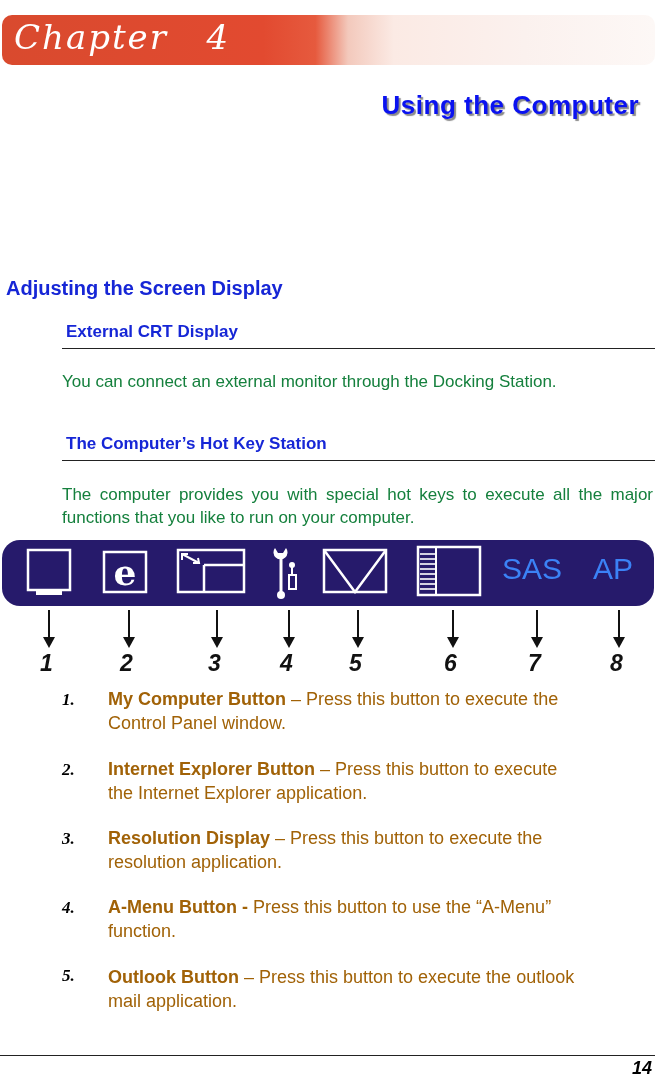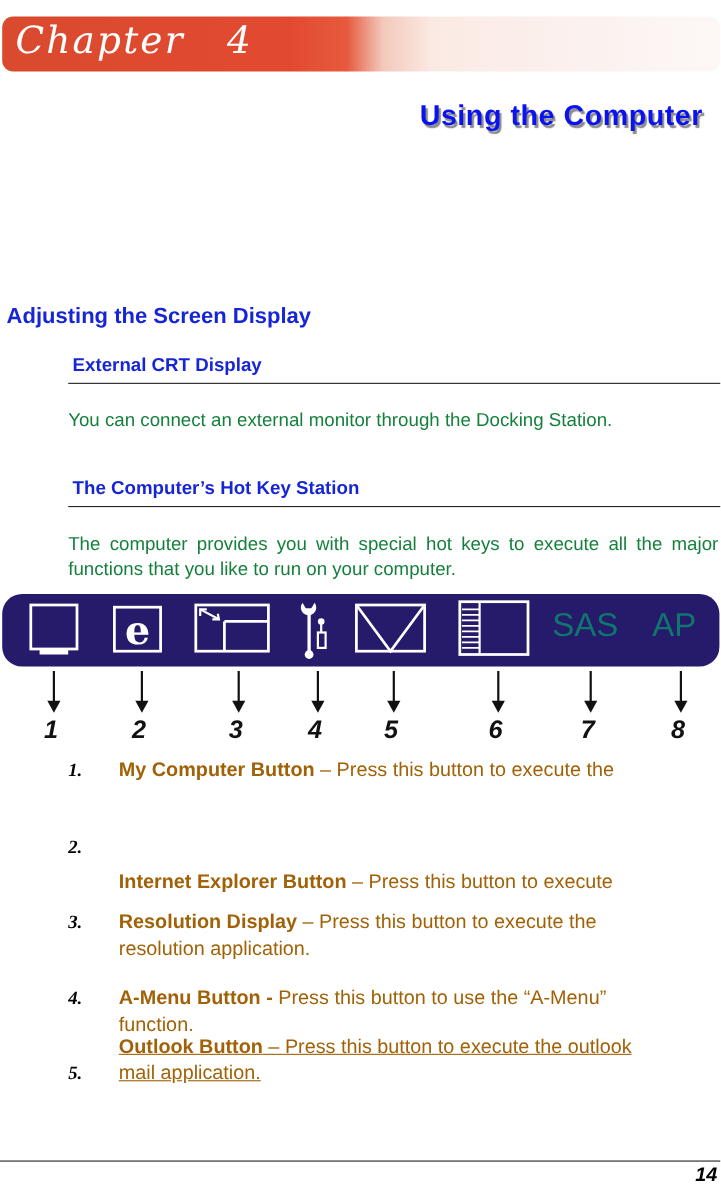--- a/index.html
+++ b/index.html
@@ -36,21 +36,21 @@
     left: 62px; width: 591px; font-size: 17px; line-height: 23px; color: #15803d;
   }
   .justify { text-align: justify; text-align-last: left; }
 
   
   .keybar {
     left: 2px; top: 540px; width: 652px; height: 66px; background: #261a6b; border-radius: 18px;
   }
   .key-icon { position: absolute; }
   .key-label {
-    position: absolute; color: #0f766e; font-size: 30px; font-family: "Liberation Sans", sans-serif; top: 552px;
+    position: absolute; color: #3b82f6; font-size: 30px; font-family: "Liberation Sans", sans-serif; top: 552px;
   }
   .arrow { position: absolute; width: 2px; background: #111; top: 610px; height: 28px; }
   .arrow::after {
     content: ""; position: absolute; left: -5px; bottom: -10px; border-left: 6px solid transparent;
     border-right: 6px solid transparent; border-top: 11px solid #111;
   }
   .num {
     position: absolute; top: 650px; font-size: 23px; font-weight: bold; font-style: italic; color: #111;
   }
 
@@ -151,39 +151,41 @@
 <div class="num" style="left:208px;">3</div>
 <div class="num" style="left:280px;">4</div>
 <div class="num" style="left:349px;">5</div>
 <div class="num" style="left:444px;">6</div>
 <div class="num" style="left:528px;">7</div>
 <div class="num" style="left:610px;">8</div>
 
 <div class="li-num" style="top:690px;">1.</div>
 <div class="li-text" style="top:687px;">
   <b>My Computer Button</b><span> – </span><span>Press this button to execute the</span><br>
+  <span>Control Panel window.</span>
 </div>
 
 <div class="li-num" style="top:760px;">2.</div>
-<div class="li-text" style="top:757px;margin-top:32px;">
+<div class="li-text" style="top:757px;">
   <b>Internet Explorer Button</b><span> – </span><span>Press this button to execute</span><br>
+  <span>the Internet Explorer application.</span>
 </div>
 
 <div class="li-num" style="top:829px;">3.</div>
 <div class="li-text" style="top:826px;">
   <b>Resolution Display</b><span> – </span><span>Press this button to execute the</span><br>
   <span>resolution application.</span>
 </div>
 
 <div class="li-num" style="top:898px;">4.</div>
 <div class="li-text" style="top:895px;">
   <b>A-Menu Button -</b><span> </span><span>Press this button to use the “A-Menu”</span><br>
   <span>function.</span>
 </div>
 
 <div class="li-num" style="top:966px;">5.</div>
-<div class="li-text" style="top:939px;text-decoration:underline;">
+<div class="li-text" style="top:965px;">
   <b>Outlook Button</b><span> – </span><span>Press this button to execute the outlook</span><br>
   <span>mail application.</span>
 </div>
 
 <div class="abs footer-rule"></div>
 <div class="abs page-num">14</div>
 
 </body></html>

